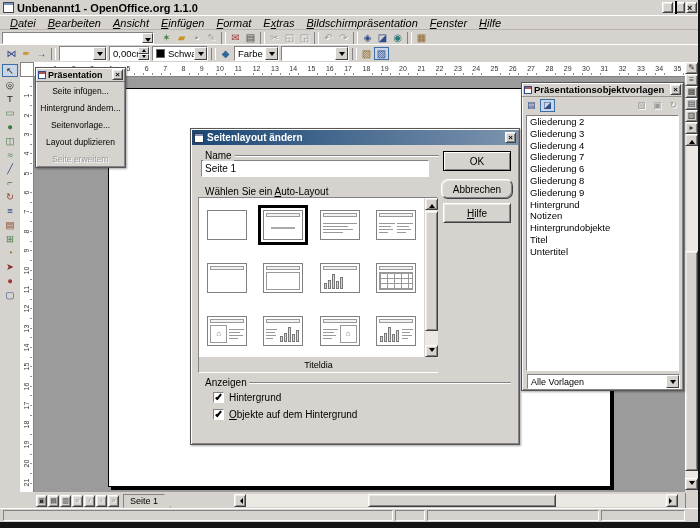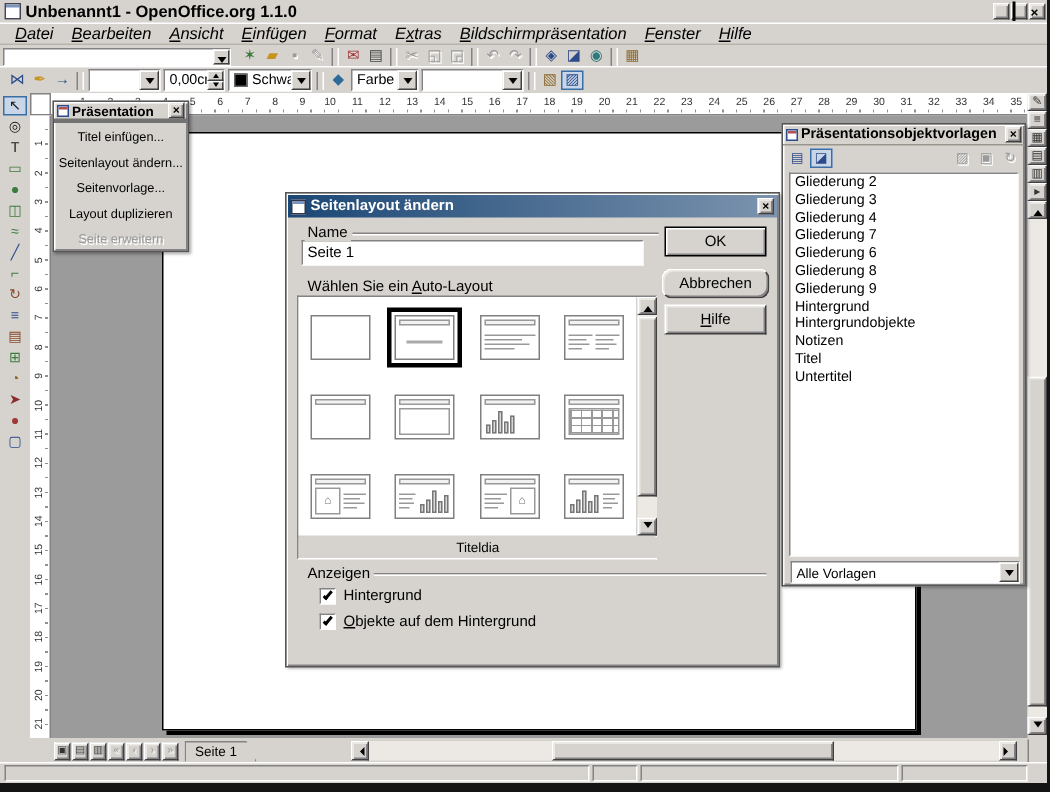--- a/index.html
+++ b/index.html
@@ -109,21 +109,21 @@
   #bottom-edge { position:absolute; left:0; top:522px; width:700px; height:6px; background:#141414; }
   #right-edge  { position:absolute; left:698px; top:0; width:2px; height:528px; background:#141414; }
 
   
   .floatwin { position:absolute; background:#d6d3ce; border:1px solid #565656;
               box-shadow: inset 1px 1px 0 #fff, inset -1px -1px 0 #848284, 1px 1px 2px rgba(0,0,0,.35); }
   .small-close { margin-left:auto; width:11px; height:11px; font-size:8px; display:flex; align-items:center; justify-content:center; }
 
   #palette { left:35px; top:67px; width:91px; height:101px; z-index:5; }
   #palette .pal-title { height:14px; display:flex; align-items:center; padding:1px 2px; font-size:9px; font-weight:bold;
-                        border-bottom:3px solid #737373; gap:2px; }
+                        border-bottom:1px solid #737373; gap:2px; }
   .pal-icon { width:8px; height:8px; background:#fff; border:1px solid #2d4a8a; box-shadow:inset 0 2px 0 #b05050; flex:none; }
   .pal-item { height:17px; display:flex; align-items:center; justify-content:center; font-size:8.5px; white-space:nowrap; }
   .pal-item.disabled { color:#9a9a9a; text-shadow:1px 1px 0 #fff; }
 
   #dialog { left:190px; top:128px; width:330px; height:317px; z-index:10; }
   #dlg-title { height:15px; margin:1px; background:linear-gradient(90deg,#1b4775,#7b93ae); color:#fff; font-weight:bold;
                font-size:10px; display:flex; align-items:center; gap:3px; padding:0 2px; }
   .dlg-icon { width:10px; height:10px; background:#fff; border:1px solid #334; box-shadow:inset 0 2px 0 #7a96c0; flex:none; }
   #dialog .lbl { position:absolute; font-size:10px; color:#000; background:#d6d3ce; padding:0 2px; }
   .grp-line { position:absolute; height:2px; border-top:1px solid #848284; border-bottom:1px solid #fff; }
@@ -435,22 +435,22 @@
 
   <div id="palette" class="floatwin">
     <div class="pal-title">
       <span class="pal-icon"></span>
       <span>Präsentation</span>
       <span class="small-close raised">
           <span>×</span>
         </span>
     </div>
     <div id="pal-items">
-        <div class="pal-item">Titel einfügen...</div>
-        <div class="pal-item">Seitenlayout ändern...</div>
+        <div class="pal-item">Seite infügen...</div>
+        <div class="pal-item">Hintergrund ändern...</div>
         <div class="pal-item">Seitenvorlage...</div>
         <div class="pal-item">Layout duplizieren</div>
         <div class="pal-item disabled">Seite erweitern</div>
       </div>
   </div>
 
   <div id="dialog" class="floatwin">
     <div id="dlg-title">
       <span class="dlg-icon"></span>
       <span>Seitenlayout ändern</span>
@@ -666,22 +666,22 @@
       </div>
     <div id="sty-list">
         <div class="sty-item">Gliederung 2</div>
         <div class="sty-item">Gliederung 3</div>
         <div class="sty-item">Gliederung 4</div>
         <div class="sty-item">Gliederung 7</div>
         <div class="sty-item">Gliederung 6</div>
         <div class="sty-item">Gliederung 8</div>
         <div class="sty-item">Gliederung 9</div>
         <div class="sty-item">Hintergrund</div>
+        <div class="sty-item">Notizen</div>
         <div class="sty-item">Hintergrundobjekte</div>
-        <div class="sty-item">Notizen</div>
         <div class="sty-item">Titel</div>
         <div class="sty-item">Untertitel</div>
       </div>
     <div id="sty-filter" class="combo">
       <span class="val">Alle Vorlagen</span>
       <span class="combo-drop">
           <span class="tri-d"></span>
         </span>
     </div>
   </div>

